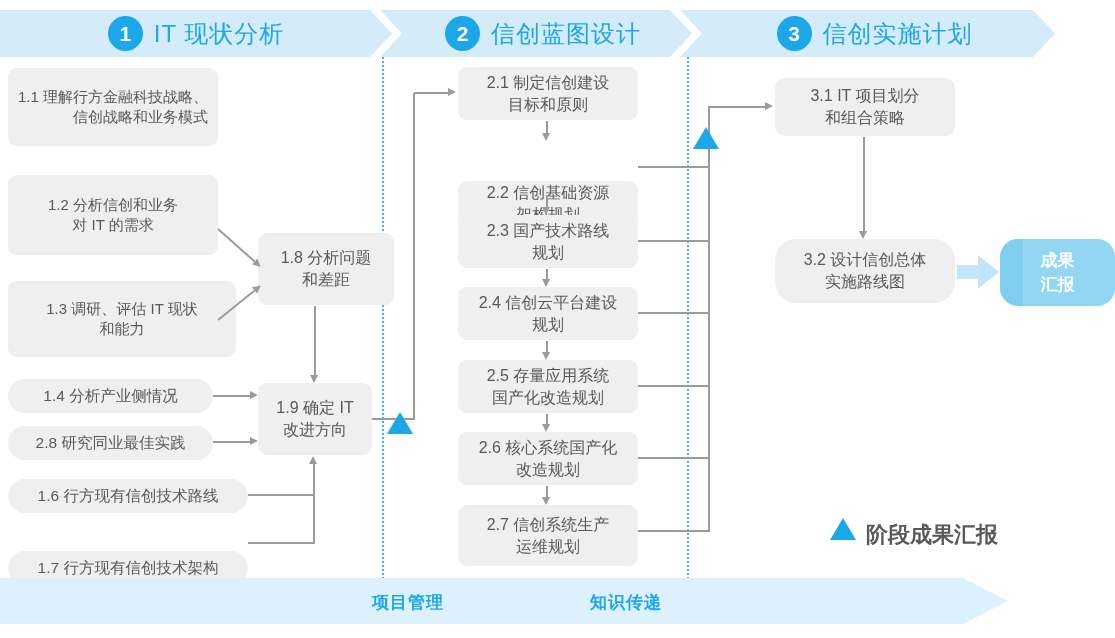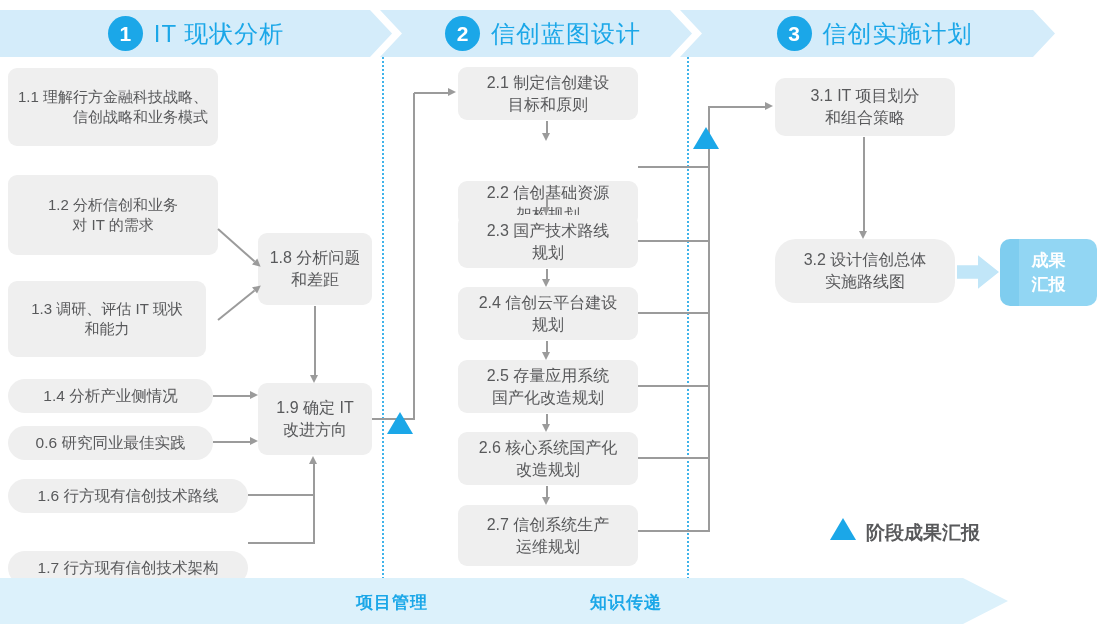--- a/index.html
+++ b/index.html
@@ -41,29 +41,29 @@
   .ah{position:absolute;width:0;height:0;}
   .ah.right{border-top:4.5px solid transparent;border-bottom:4.5px solid transparent;border-left:8px solid var(--line);}
   .ah.down{border-left:4.5px solid transparent;border-right:4.5px solid transparent;border-top:8px solid var(--line);}
   .ah.up{border-left:4.5px solid transparent;border-right:4.5px solid transparent;border-bottom:8px solid var(--line);}
 
   
   .tri{position:absolute;width:0;height:0;border-left:13px solid transparent;
     border-right:13px solid transparent;border-bottom:22px solid var(--accent);}
 
   
-  .result{position:absolute;left:1000px;top:239px;width:97px;height:67px;border-radius:10px;
+  .result{position:absolute;left:1000px;top:239px;width:115px;height:67px;border-radius:18px;
     background:linear-gradient(90deg,#7FCDEF 0 20%,#92D6F3 20%);color:#fff;font-weight:bold;
     font-size:17px;display:flex;align-items:center;justify-content:center;text-align:center;
     white-space:pre-line;line-height:1.4;}
   .fat-arrow{position:absolute;left:957px;top:251px;width:42px;height:42px;background:#C1E6F8;
     clip-path:polygon(0 34%,50% 34%,50% 10%,100% 50%,50% 90%,50% 66%,0 66%);}
 
   
-  .legend-label{position:absolute;left:866px;top:520px;font-size:19px;font-weight:bold;color:var(--txt);}
+  .legend-label{position:absolute;left:866px;top:520px;font-size:22px;font-weight:bold;color:var(--txt);}
 
   
   .footer-banner{position:absolute;left:0;top:578px;width:1008px;height:46px;background:var(--footer);
     clip-path:polygon(0 0,calc(100% - 45px) 0,100% 50%,calc(100% - 45px) 100%,0 100%);}
   .footer-item{position:absolute;top:591px;font-size:17px;font-weight:bold;color:var(--accent);letter-spacing:1px;}
 </style>
 </head>
 <body>
 
 <div class="canvas">
@@ -81,27 +81,27 @@
     <span class="banner-title">信创实施计划</span>
   </div>
 
   <div class="dotted" style="left:382px;"></div>
   <div class="dotted" style="left:687px;"></div>
 
   <div class="box small" style="left:8px;top:68px;width:210px;height:78px;text-align:right;">1.1 理解行方金融科技战略、
 信创战略和业务模式</div>
   <div class="box small" style="left:8px;top:175px;width:210px;height:80px;">1.2 分析信创和业务
 对 IT 的需求</div>
-  <div class="box small" style="left:8px;top:281px;width:198px;height:76px;">1.3 调研、评估 IT 现状
+  <div class="box small" style="left:8px;top:281px;width:228px;height:76px;">1.3 调研、评估 IT 现状
 和能力</div>
   <div class="box pill" style="left:8px;top:379px;width:205px;height:34px;">1.4 分析产业侧情况</div>
-  <div class="box pill" style="left:8px;top:426px;width:205px;height:34px;">0.6 研究同业最佳实践</div>
+  <div class="box pill" style="left:8px;top:426px;width:205px;height:34px;">2.8 研究同业最佳实践</div>
   <div class="box pill" style="left:8px;top:479px;width:240px;height:34px;">1.6 行方现有信创技术路线</div>
   <div class="box pill" style="left:8px;top:527px;width:240px;height:34px;margin-top:24px;">1.7 行方现有信创技术架构</div>
-  <div class="box" style="left:258px;top:233px;width:114px;height:72px;">1.8 分析问题
+  <div class="box" style="left:258px;top:233px;width:136px;height:72px;">1.8 分析问题
 和差距</div>
   <div class="box" style="left:258px;top:383px;width:114px;height:72px;">1.9 确定 IT
 改进方向</div>
 
   <div class="box" style="left:458px;top:67px;width:180px;height:53px;">2.1 制定信创建设
 目标和原则</div>
   <div class="box" style="left:458px;top:141px;width:180px;height:45px;margin-top:40px;">2.2 信创基础资源
 架构规划</div>
   <div class="box" style="left:458px;top:215px;width:180px;height:53px;">2.3 国产技术路线
 规划</div>
@@ -174,16 +174,16 @@
   <div class="ln" style="left:863px;top:137px;width:2px;height:95px;"></div>
   <div class="ah down" style="left:859px;top:231px;"></div>
 
   <div class="tri" style="left:387px;top:412px;"></div>
   <div class="tri" style="left:693px;top:127px;"></div>
 
   <div class="tri" style="left:830px;top:518px;"></div>
   <div class="legend-label">阶段成果汇报</div>
 
   <div class="footer-banner"></div>
-  <div class="footer-item" style="left:356px;">项目管理</div>
+  <div class="footer-item" style="left:372px;">项目管理</div>
   <div class="footer-item" style="left:590px;">知识传递</div>
 
 </div>
 
 </body></html>

